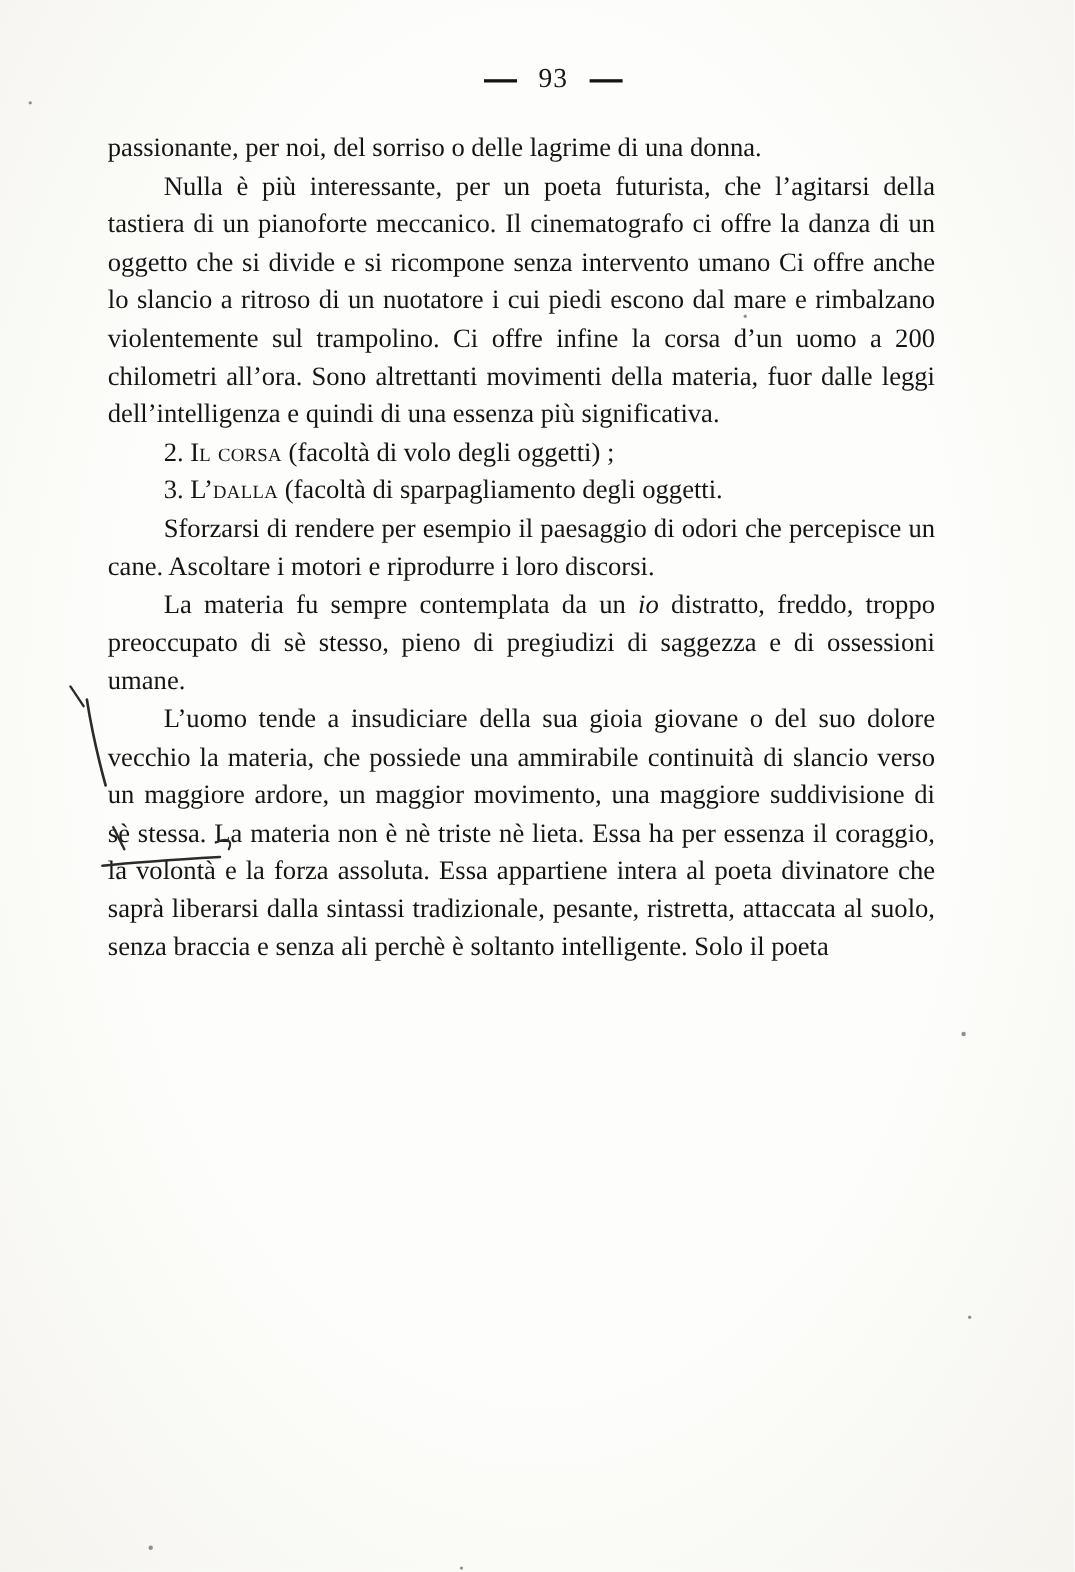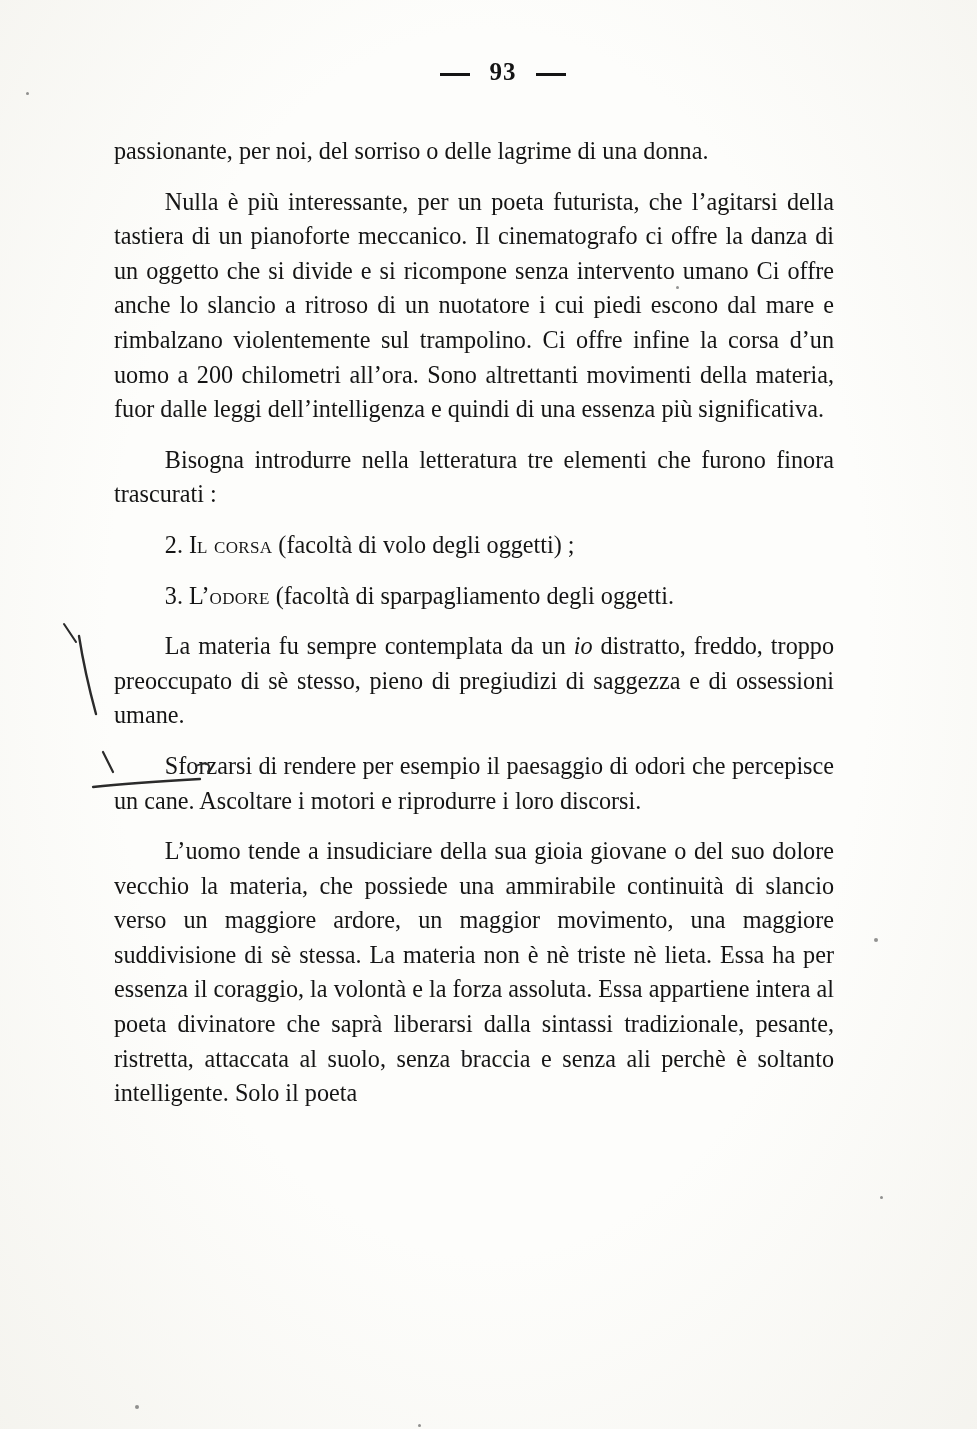--- a/index.html
+++ b/index.html
@@ -28,21 +28,21 @@
       radial-gradient(ellipse at 50% 45%, rgba(255,255,255,0) 55%, rgba(225,222,210,0.30) 100%);
     pointer-events: none;
   }
   .folio {
     position: absolute;
     top: 58px;
     left: 0;
     right: 0;
     text-align: center;
     font-size: 25px;
-    font-weight: bold;
+    font-weight: normal;
     letter-spacing: 1px;
     color: #141414;
     padding-left: 29px;
   }
   .folio .rule {
     display: inline-block;
     vertical-align: 4px;
     width: 30px;
     height: 3px;
     background: #141414;
@@ -56,21 +56,21 @@
     top: 118px;
     left: 98px;
     width: 752px;
     font-size: 24.2px;
     line-height: 34.6px;
     text-align: justify;
     text-justify: inter-word;
     color: #151515;
   }
   .body-text p {
-    margin: 16px;
+    margin: 0;
     text-indent: 2.1em;
   }
   .body-text p.noindent {
     text-indent: 0;
   }
   .sc {
     font-variant: small-caps;
     letter-spacing: 0.3px;
   }
   .it {
@@ -98,25 +98,24 @@
 
   <div class="folio">
     <span class="rule"></span>
     <span class="num">93</span>
     <span class="rule"></span>
   </div>
 
   <div class="body-text">
     <p class="noindent">passionante, per noi, del sorriso o delle lagrime di una donna.</p>
     <p>Nulla è più interessante, per un poeta futurista, che l’agitarsi della tastiera di un pianoforte meccanico. Il cinematografo ci offre la danza di un oggetto che si divide e si ricompone senza intervento umano Ci offre anche lo slancio a ritroso di un nuotatore i cui piedi escono dal mare e rimbalzano violentemente sul trampolino. Ci offre infine la corsa d’un uomo a 200 chilometri all’ora. Sono altrettanti movimenti della materia, fuor dalle leggi dell’intelligenza e quindi di una essenza più significativa.</p>
-    <p>Bisogna introdurre nella letteratura tre elementi che furono finora trascurati :</p>
     <p>2. I<span class="sc">l corsa</span> (facoltà di volo degli oggetti) ;</p>
-    <p>3. L’<span class="sc">odore</span> (facoltà di sparpagliamento degli oggetti.</p>
+    <p>3. L’<span class="sc">dalla</span> (facoltà di sparpagliamento degli oggetti.</p>
+    <p>Sforzarsi di rendere per esempio il paesaggio di odori che percepisce un cane. Ascoltare i motori e riprodurre i loro discorsi.</p>
     <p>La materia fu sempre contemplata da un <span class="it">io</span> distratto, freddo, troppo preoccupato di sè stesso, pieno di pregiudizi di saggezza e di ossessioni umane.</p>
-    <p>Sforzarsi di rendere per esempio il paesaggio di odori che percepisce un cane. Ascoltare i motori e riprodurre i loro discorsi.</p>
     <p>L’uomo tende a insudiciare della sua gioia giovane o del suo dolore vecchio la materia, che possiede una ammirabile continuità di slancio verso un maggiore ardore, un maggior movimento, una maggiore suddivisione di sè stessa. La materia non è nè triste nè lieta. Essa ha per essenza il coraggio, la volontà e la forza assoluta. Essa appartiene intera al poeta divinatore che saprà liberarsi dalla sintassi tradizionale, pesante, ristretta, attaccata al suolo, senza braccia e senza ali perchè è soltanto intelligente. Solo il poeta</p>
   </div>
 
   <svg class="marks" width="977" height="1429" viewBox="0 0 977 1429">
 
     <path d="M64 624 L76 642" stroke="#2b2b2b" stroke-width="2.1" fill="none" stroke-linecap="round"></path>
 
     <path d="M79 636 C 84 668, 90 692, 96 714" stroke="#2b2b2b" stroke-width="2.4" fill="none" stroke-linecap="round"></path>
 
     <path d="M103 752 L113 772" stroke="#2b2b2b" stroke-width="2.2" fill="none" stroke-linecap="round"></path>

